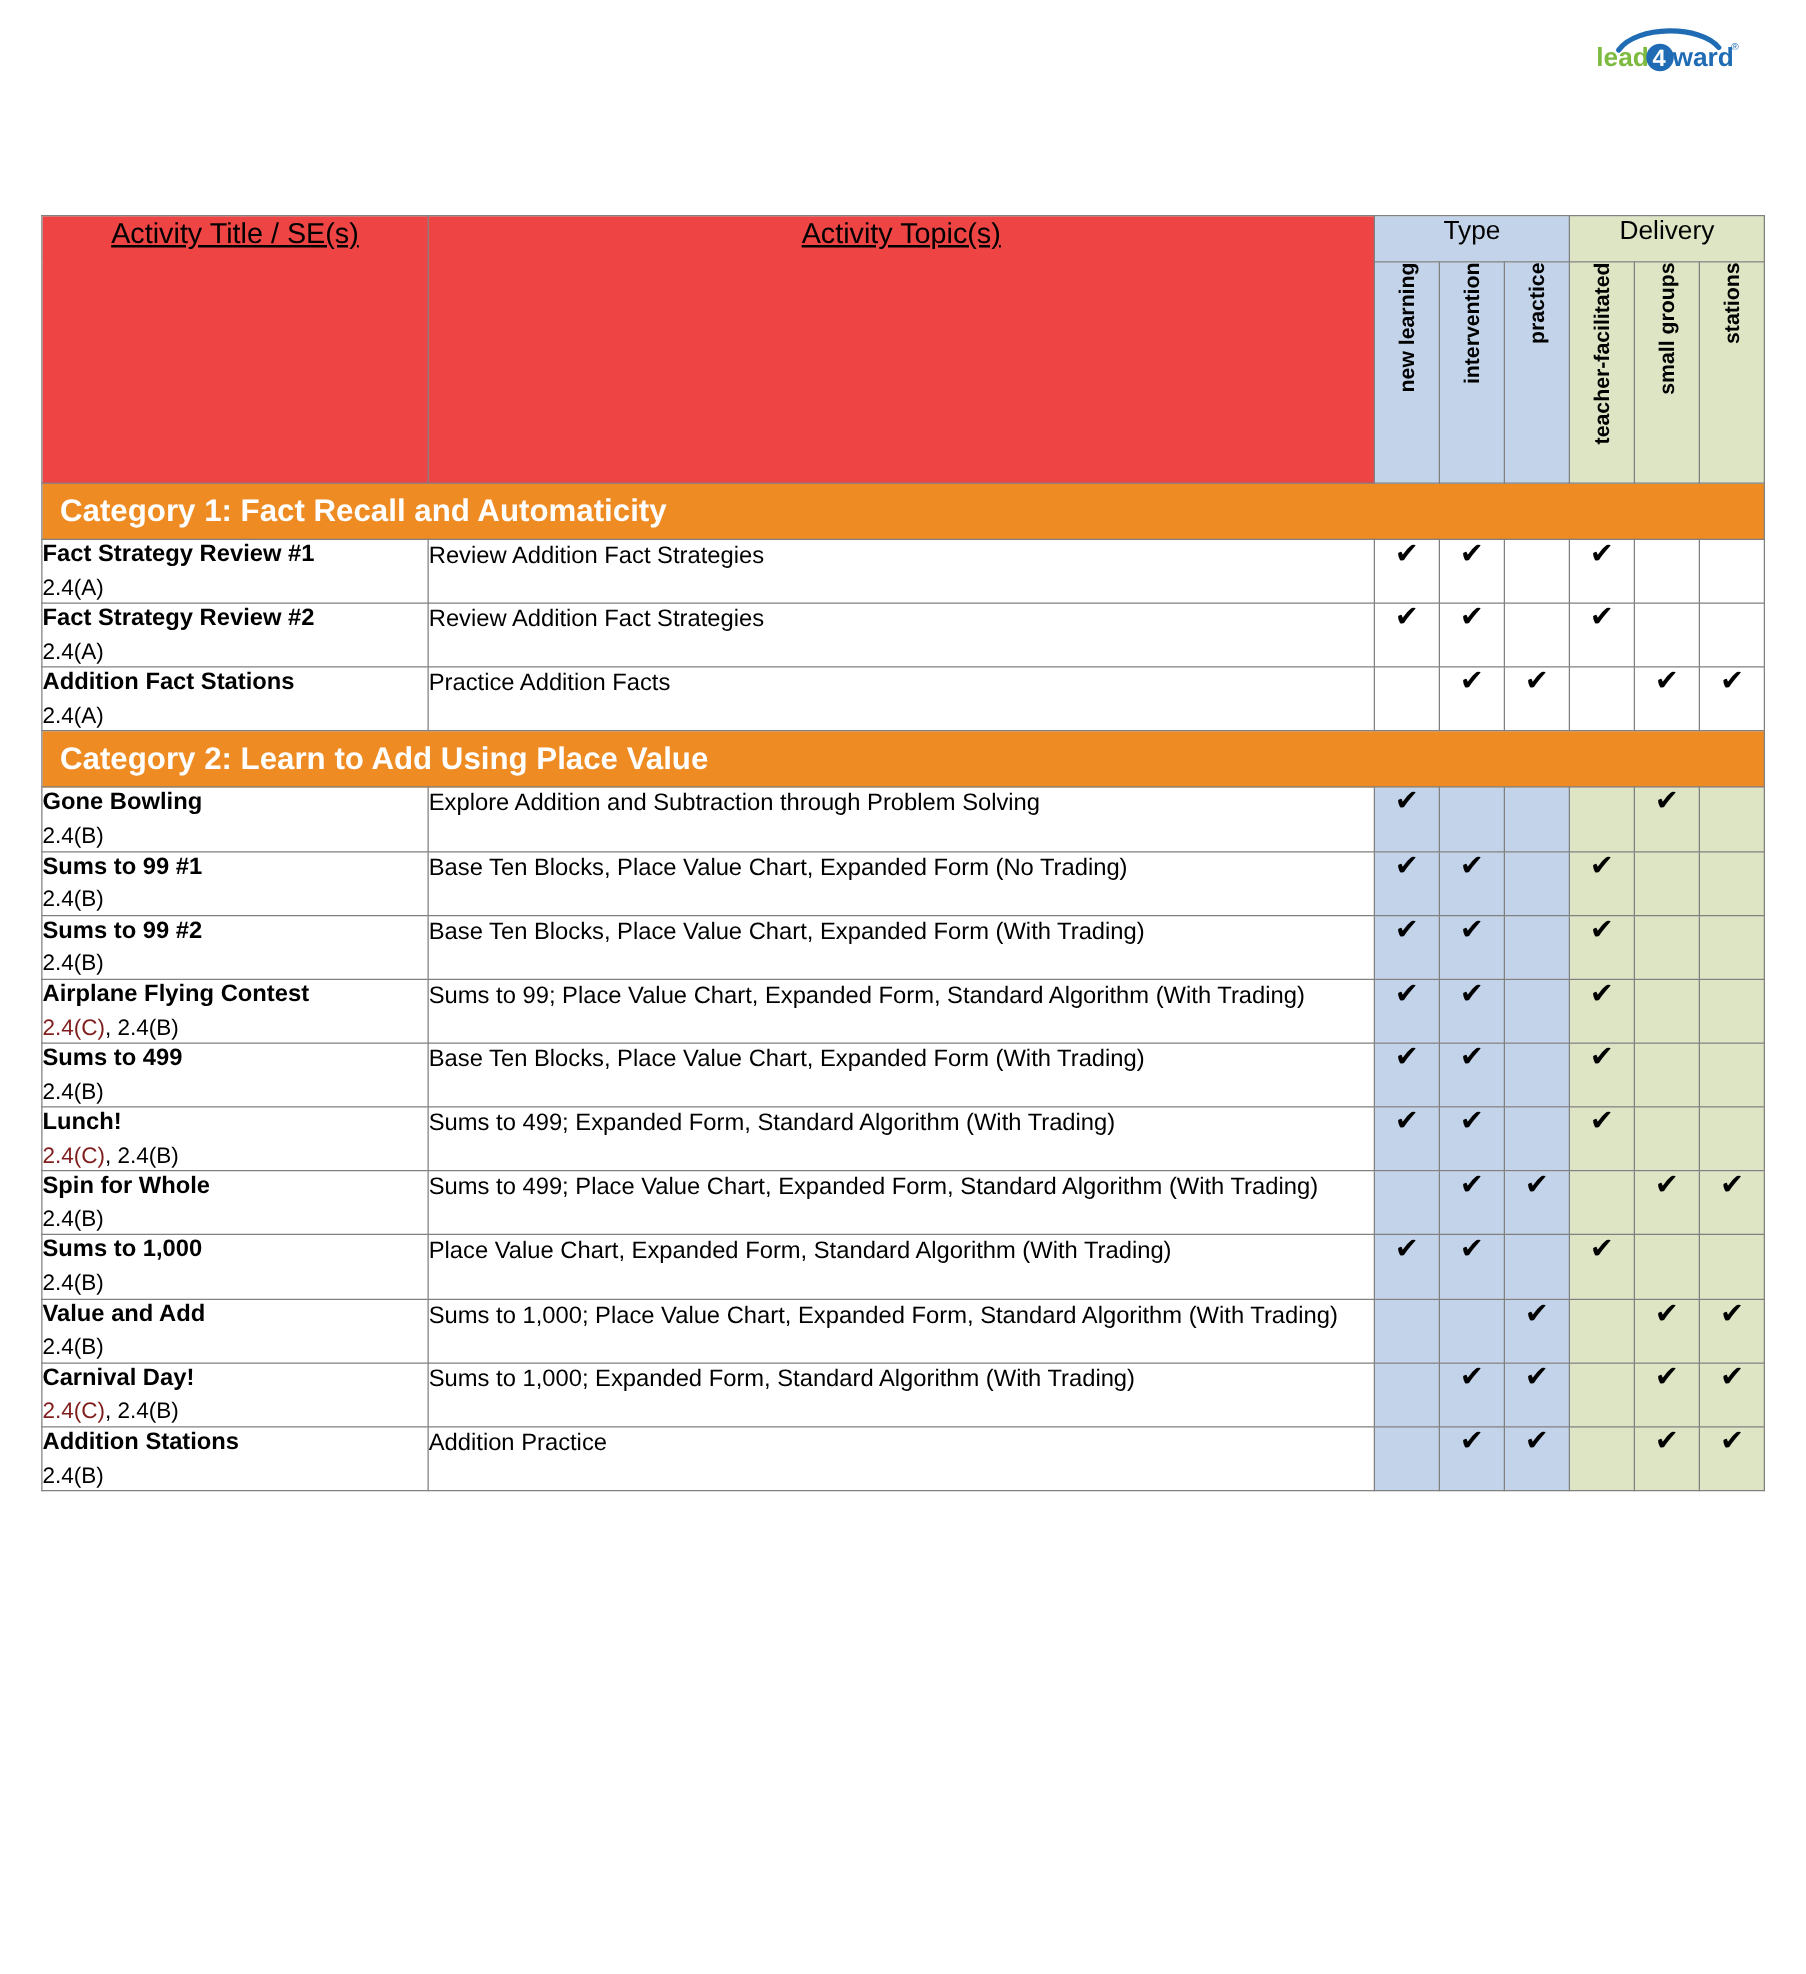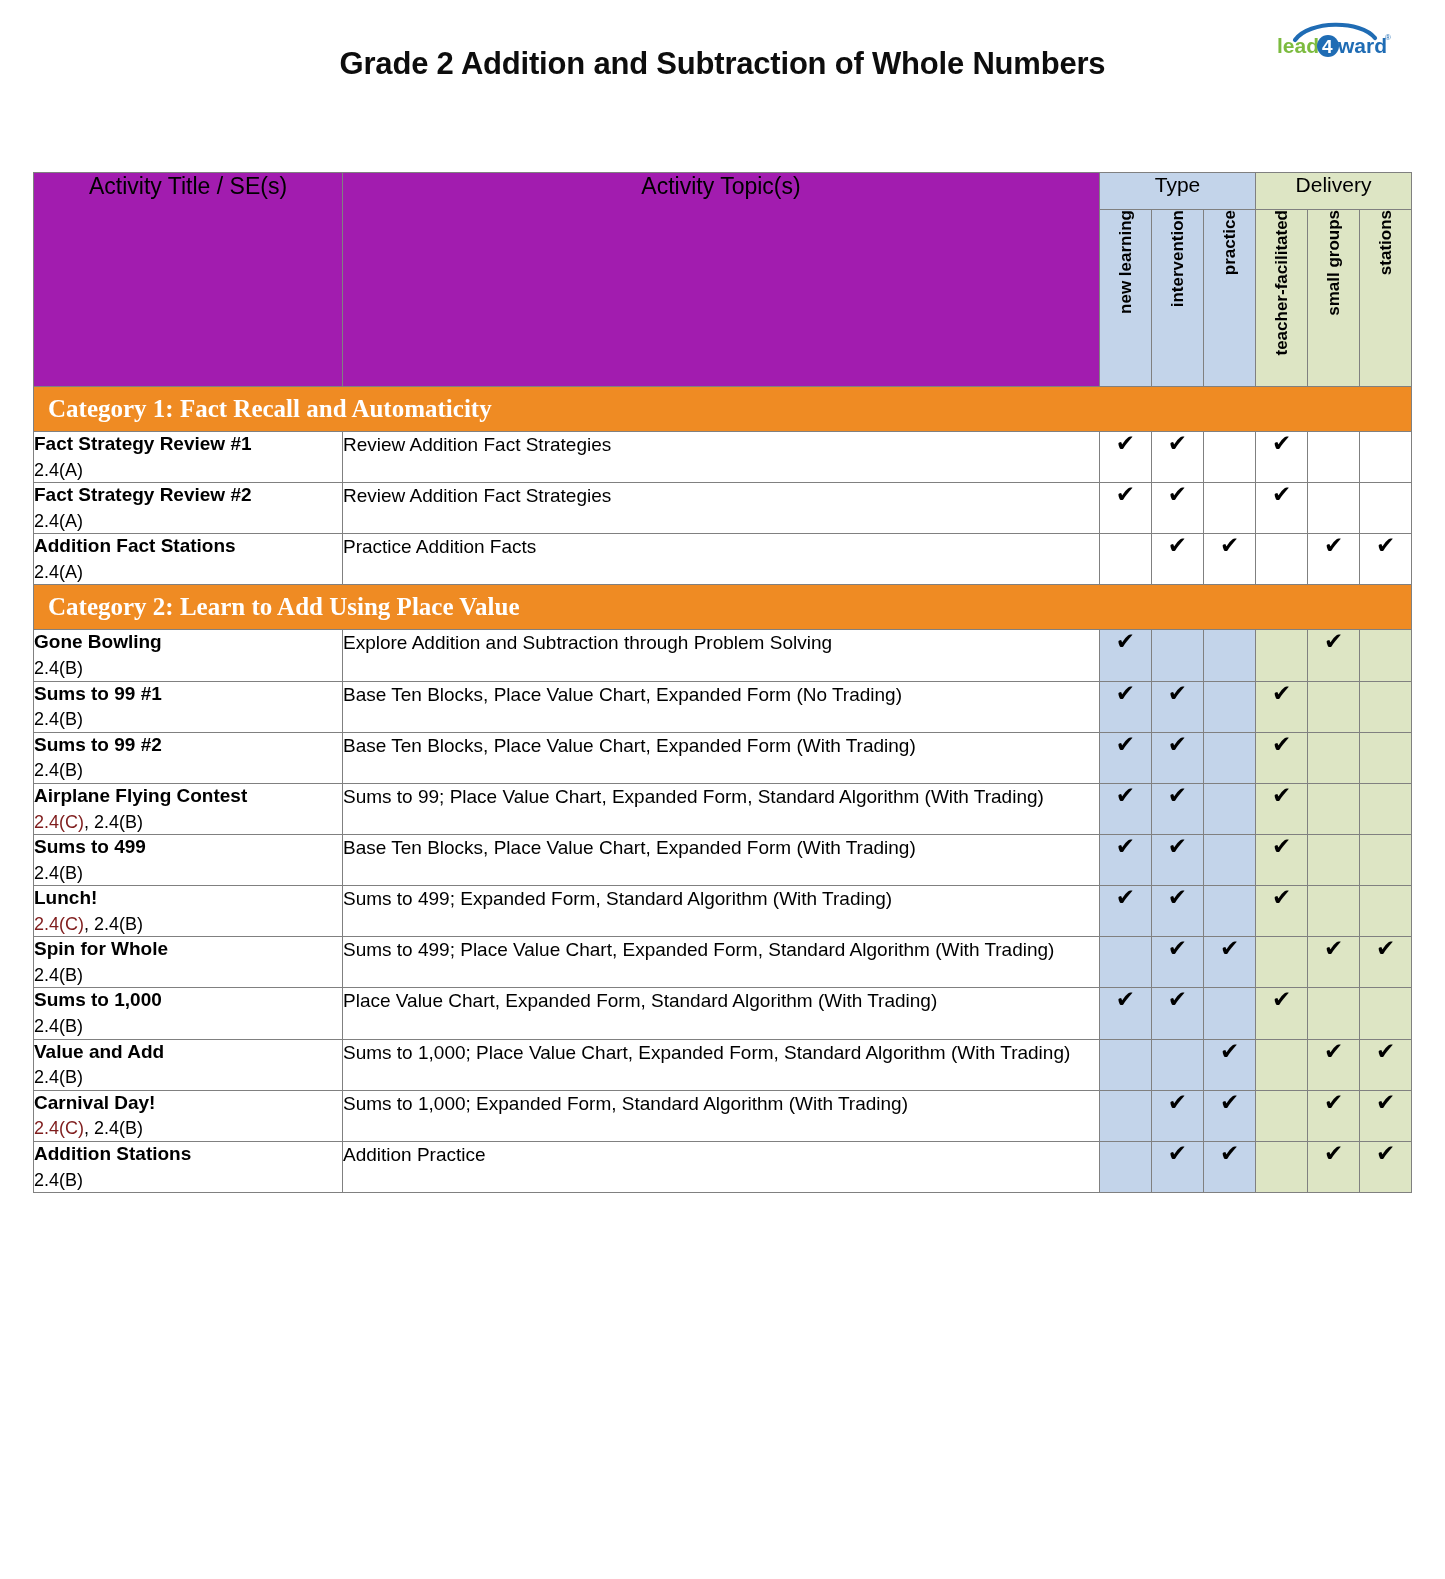--- a/index.html
+++ b/index.html
@@ -72,21 +72,22 @@
   col.c-chk     { width: 52px; }
   col.c-chk-tf  { width: 52px; }
 
   
   .hdr-main {
     height: 212px;
     text-align: center;
     vertical-align: middle;
     font-size: 23px;
     font-weight: bold;
-    background: #a21caf;
+    background: #ef4444;
+    text-decoration: underline;
   }
   .hdr-group {
     height: 36px;
     text-align: center;
     vertical-align: middle;
     font-size: 21px;
     font-weight: bold;
   }
   .hdr-group.blue { background: #c3d4ea; }
   .hdr-group.green { background: #dde5c4; }
@@ -110,21 +111,20 @@
   }
 
   
   .cat-band td {
     background: #ef8b23;
     border-left: 1px solid #ef8b23;
     border-right: 1px solid #ef8b23;
     border-top: 1px solid #b5691a;
     border-bottom: 1px solid #b5691a;
     height: 44px;
-    font-family: Liberation Serif, serif;
   }
   .cat-label {
     color: #ffffff;
     font-size: 25px;
     font-weight: bold;
     padding-left: 14px;
     line-height: 44px;
     white-space: nowrap;
   }
 
@@ -177,21 +177,20 @@
     <path d="M20 22 C 34 2, 86 2, 100 20" stroke="#1f6cb4" stroke-width="4.2" fill="none" stroke-linecap="round"></path>
     <text x="2" y="35" font-family="Liberation Sans, sans-serif" font-size="21" font-weight="bold" fill="#7cbb3f">lead</text>
     <circle cx="53" cy="28" r="11" fill="#1f6cb4"></circle>
     <text x="47" y="35" font-family="Liberation Sans, sans-serif" font-size="19" font-weight="bold" fill="#ffffff">4</text>
     <text x="63" y="35" font-family="Liberation Sans, sans-serif" font-size="21" font-weight="bold" fill="#1f6cb4">ward</text>
     <text x="110" y="22" font-family="Liberation Sans, sans-serif" font-size="8" fill="#1f6cb4">®</text>
   </svg>
 </div>
 
 <div class="title-block">
-  <h1 class="main-title">Grade 2 Addition and Subtraction of Whole Numbers</h1>
 </div>
 
 <div class="table-wrap">
   <table class="overview">
     <colgroup>
       <col class="c-title">
         <col class="c-topic">
       <col class="c-chk">
         <col class="c-chk">
         <col class="c-chk">

